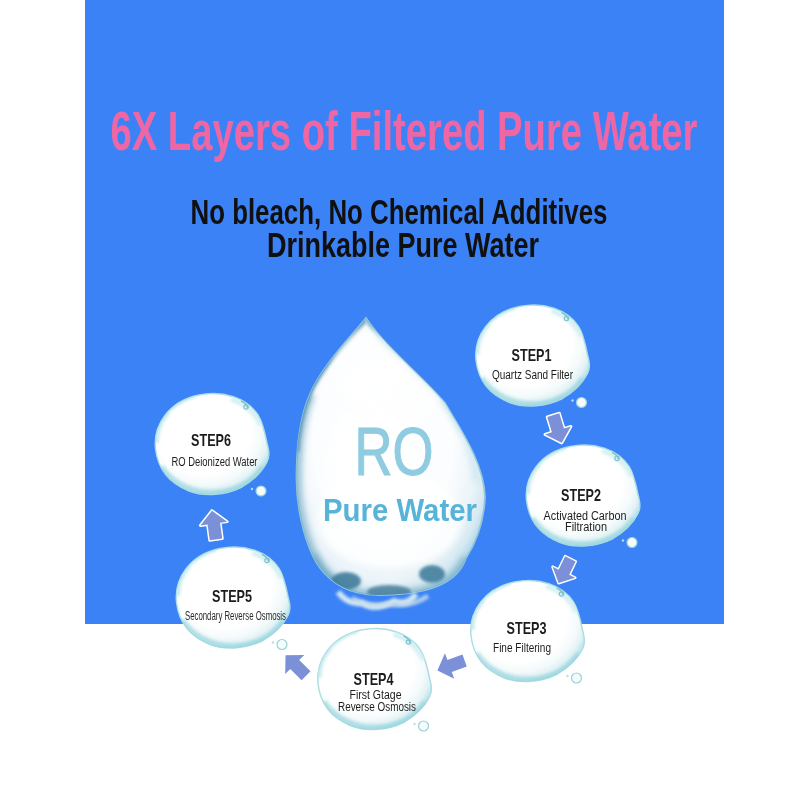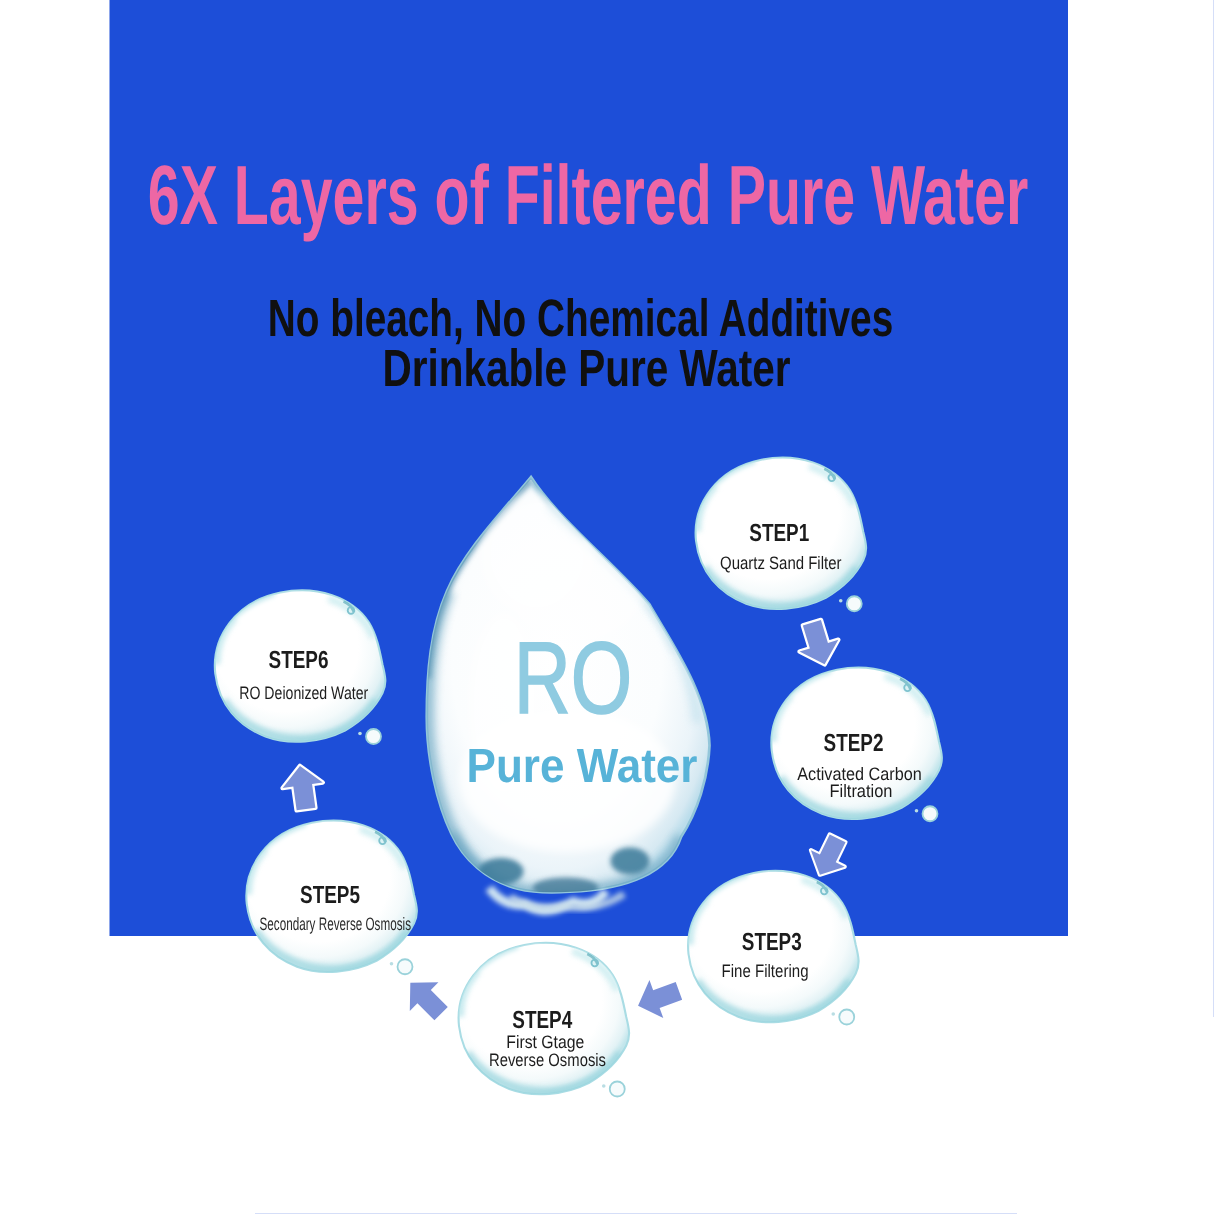--- a/index.html
+++ b/index.html
@@ -1,18 +1,18 @@
 <!DOCTYPE html>
 <html><head>
 <meta charset="utf-8">
 <style>
 html,body{margin:0;padding:0;background:#ffffff;}
 .page{position:relative;width:809px;height:809px;background:#ffffff;overflow:hidden;
       font-family:"Liberation Sans",sans-serif;}
-.band{position:absolute;left:73px;top:0;width:639px;height:624px;background:#1d4ed8;}
+.band{position:absolute;left:85px;top:0;width:639px;height:624px;background:#3b82f6;}
 </style>
 </head>
 <body>
 <div class="page">
 <div class="band">
 <svg width="639" height="809" viewBox="85 0 639 809" xmlns="http://www.w3.org/2000/svg">
 <defs>
   <radialGradient id="bubg" cx="0.42" cy="0.38" r="0.62">
     <stop offset="0" stop-color="#ffffff"></stop>
     <stop offset="0.68" stop-color="#ffffff"></stop>

